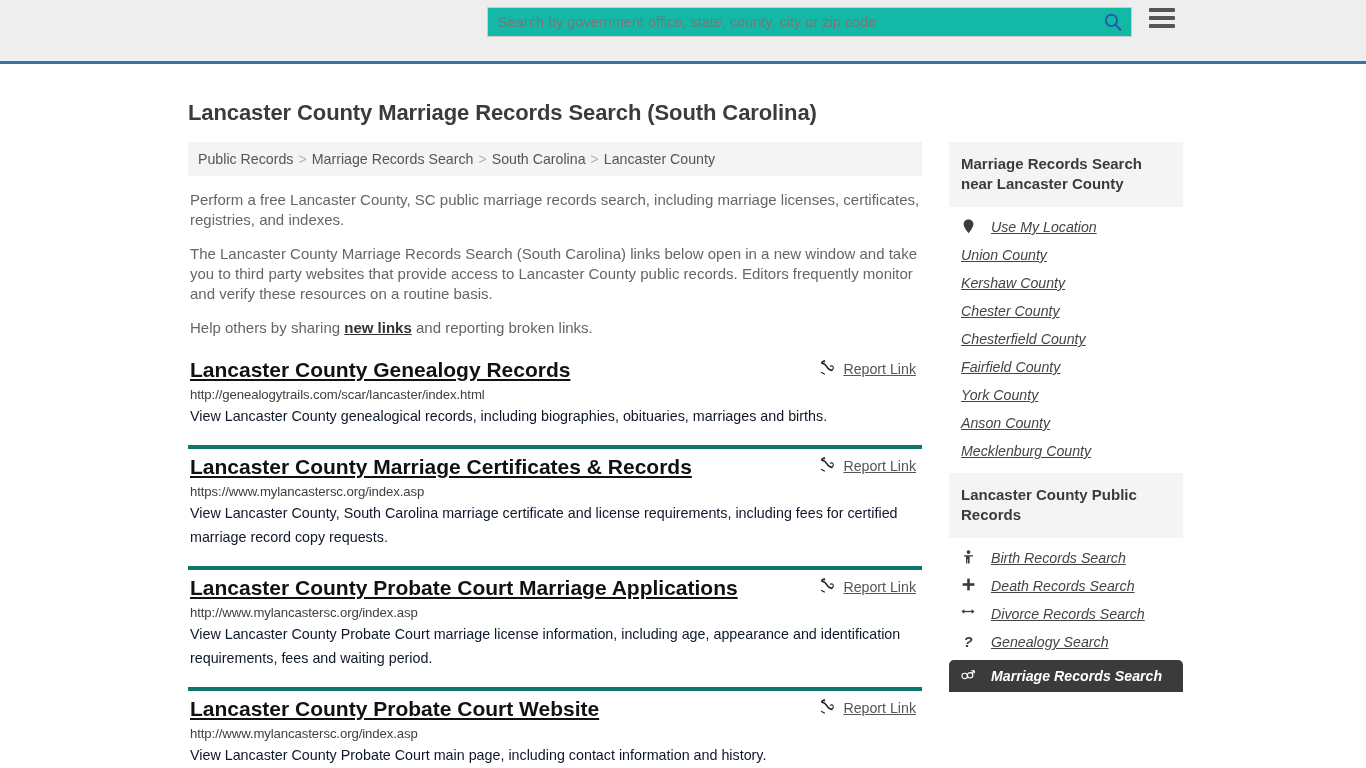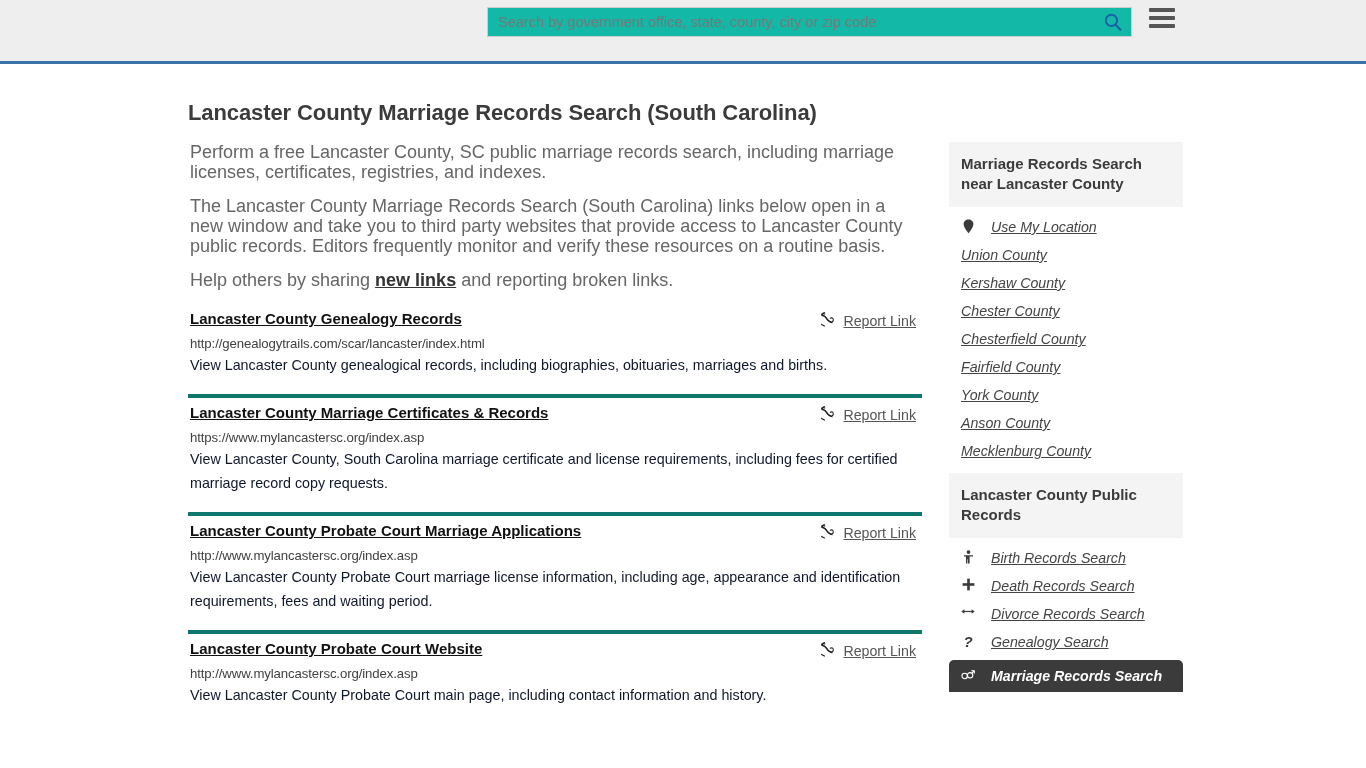--- a/index.html
+++ b/index.html
@@ -97,39 +97,39 @@
     padding: 9px 10px;
     font-size: 14.2px;
     color: #555555;
     margin-bottom: 14px;
   }
   .breadcrumb a { color: #555555; text-decoration: none; }
   .breadcrumb .sep { color: #b0b0b0; margin: 0 5px; }
 
   
   .intro p {
-    font-size: 18px;
+    font-size: 15px;
     line-height: 20px;
     color: #666666;
     margin: 0 0 14px 0;
     padding-left: 2px;
   }
   .intro a { color: #333333; text-decoration: underline; font-weight: bold; }
 
   
   .result {
     padding: 6px 0 12px 2px;
     border-top: 4px solid #0f766e;
     margin-top: 5px;
     position: relative;
   }
   .result:first-child { border-top: none; margin-top: 4px; }
   .result-head { display: flex; align-items: flex-start; justify-content: space-between; }
   .result-title {
-    font-size: 15px; font-weight: bold; color: #111111;
+    font-size: 21px; font-weight: bold; color: #111111;
     text-decoration: underline;
     display: inline-block;
   }
   .report-link {
     display: flex; align-items: center; gap: 7px;
     font-size: 14.2px; color: #555555;
     white-space: nowrap;
     margin-top: 1px;
     padding-right: 6px;
   }
@@ -212,20 +212,23 @@
 </div>
 
 <div class="page">
 
   <h1 class="page-title">Lancaster County Marriage Records Search (South Carolina)</h1>
 
   <div class="columns">
 
     <div class="col-main">
 
+      <nav class="breadcrumb">
+        <a href="#">Public Records</a><span class="sep">&gt;</span><a href="#">Marriage Records Search</a><span class="sep">&gt;</span><a href="#">South Carolina</a><span class="sep">&gt;</span><a href="#">Lancaster County</a>
+      </nav>
 
       <div class="intro">
         <p>Perform a free Lancaster County, SC public marriage records search, including marriage licenses, certificates, registries, and indexes.</p>
         <p>The Lancaster County Marriage Records Search (South Carolina) links below open in a new window and take you to third party websites that provide access to Lancaster County public records. Editors frequently monitor and verify these resources on a routine basis.</p>
         <p><span>Help others by sharing </span><a href="#">new links</a><span> and reporting broken links.</span></p>
       </div>
 
       <div class="results">
 
         <div class="result">

